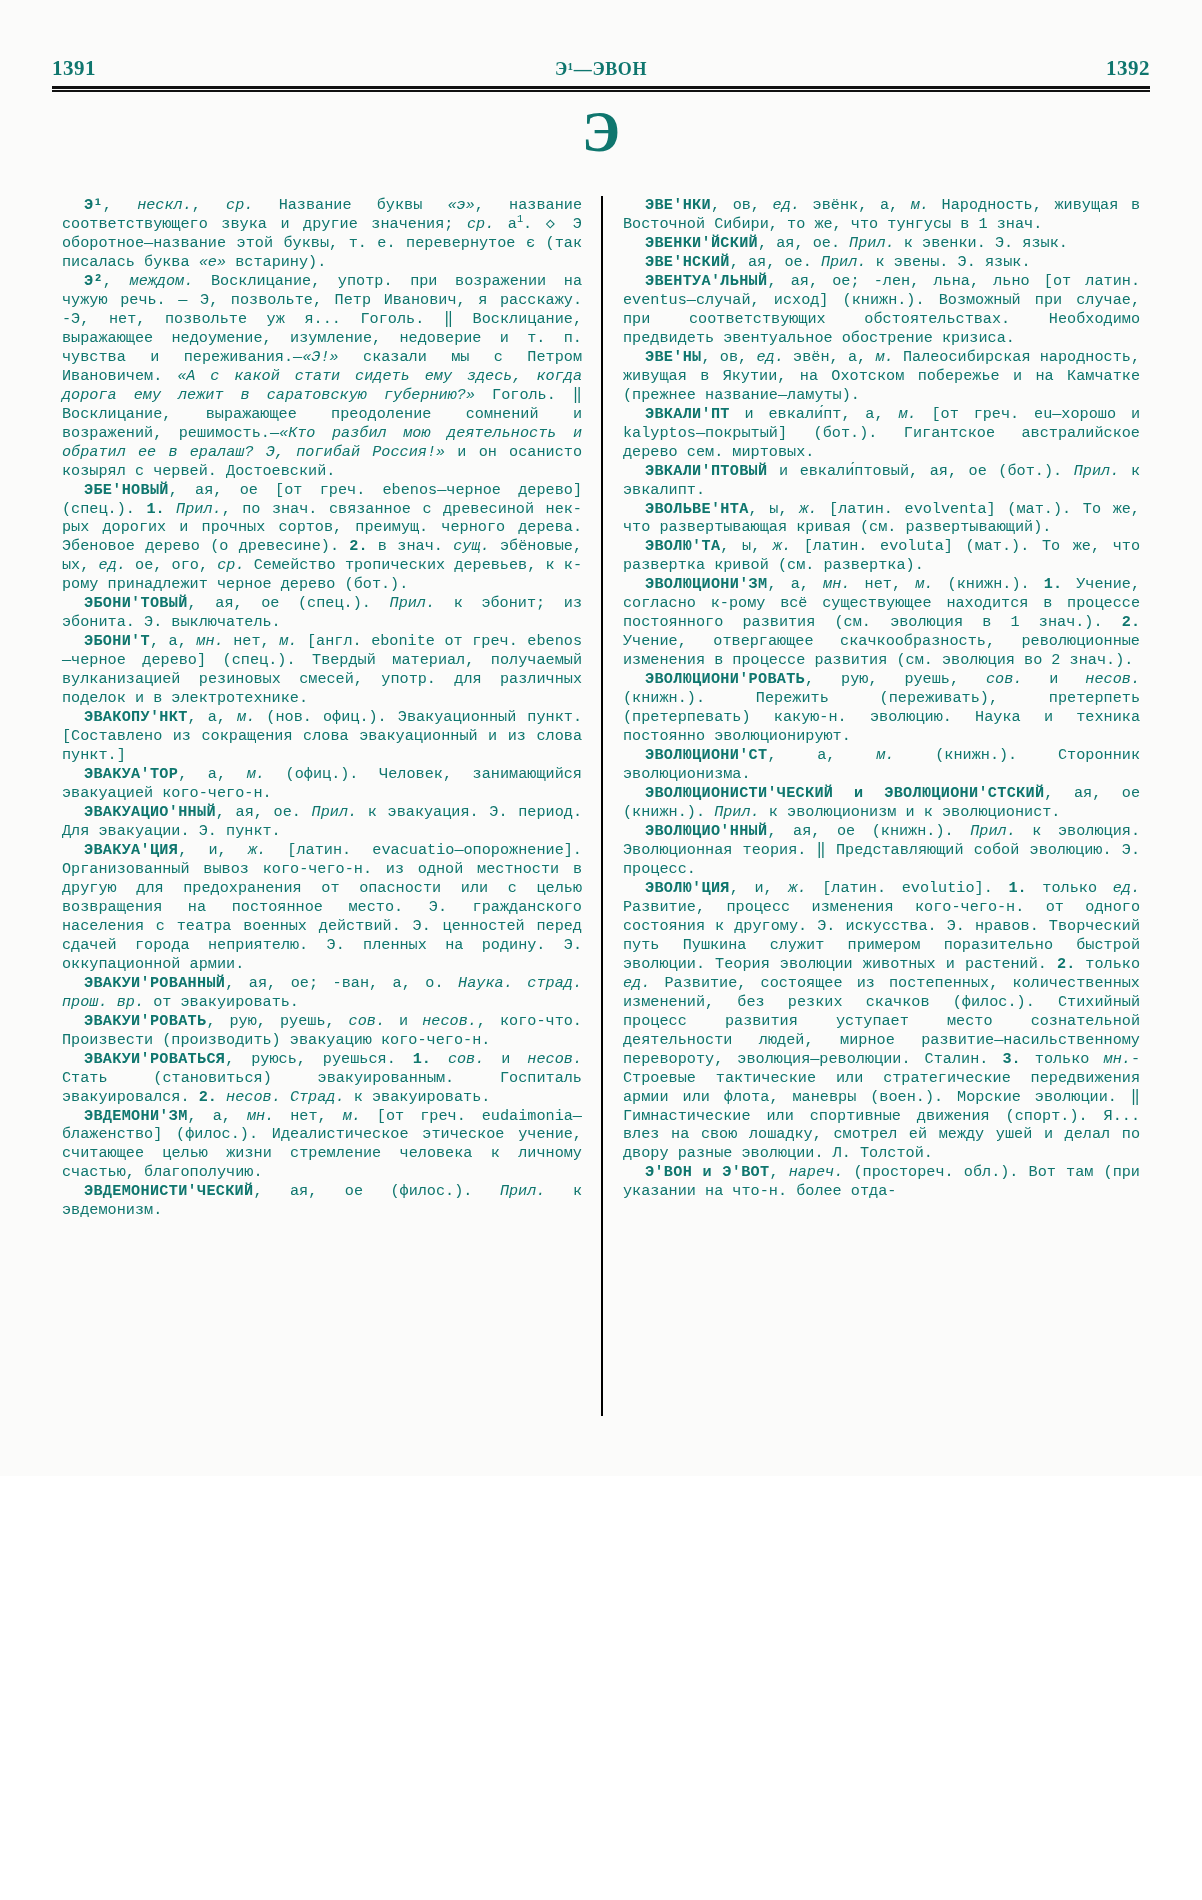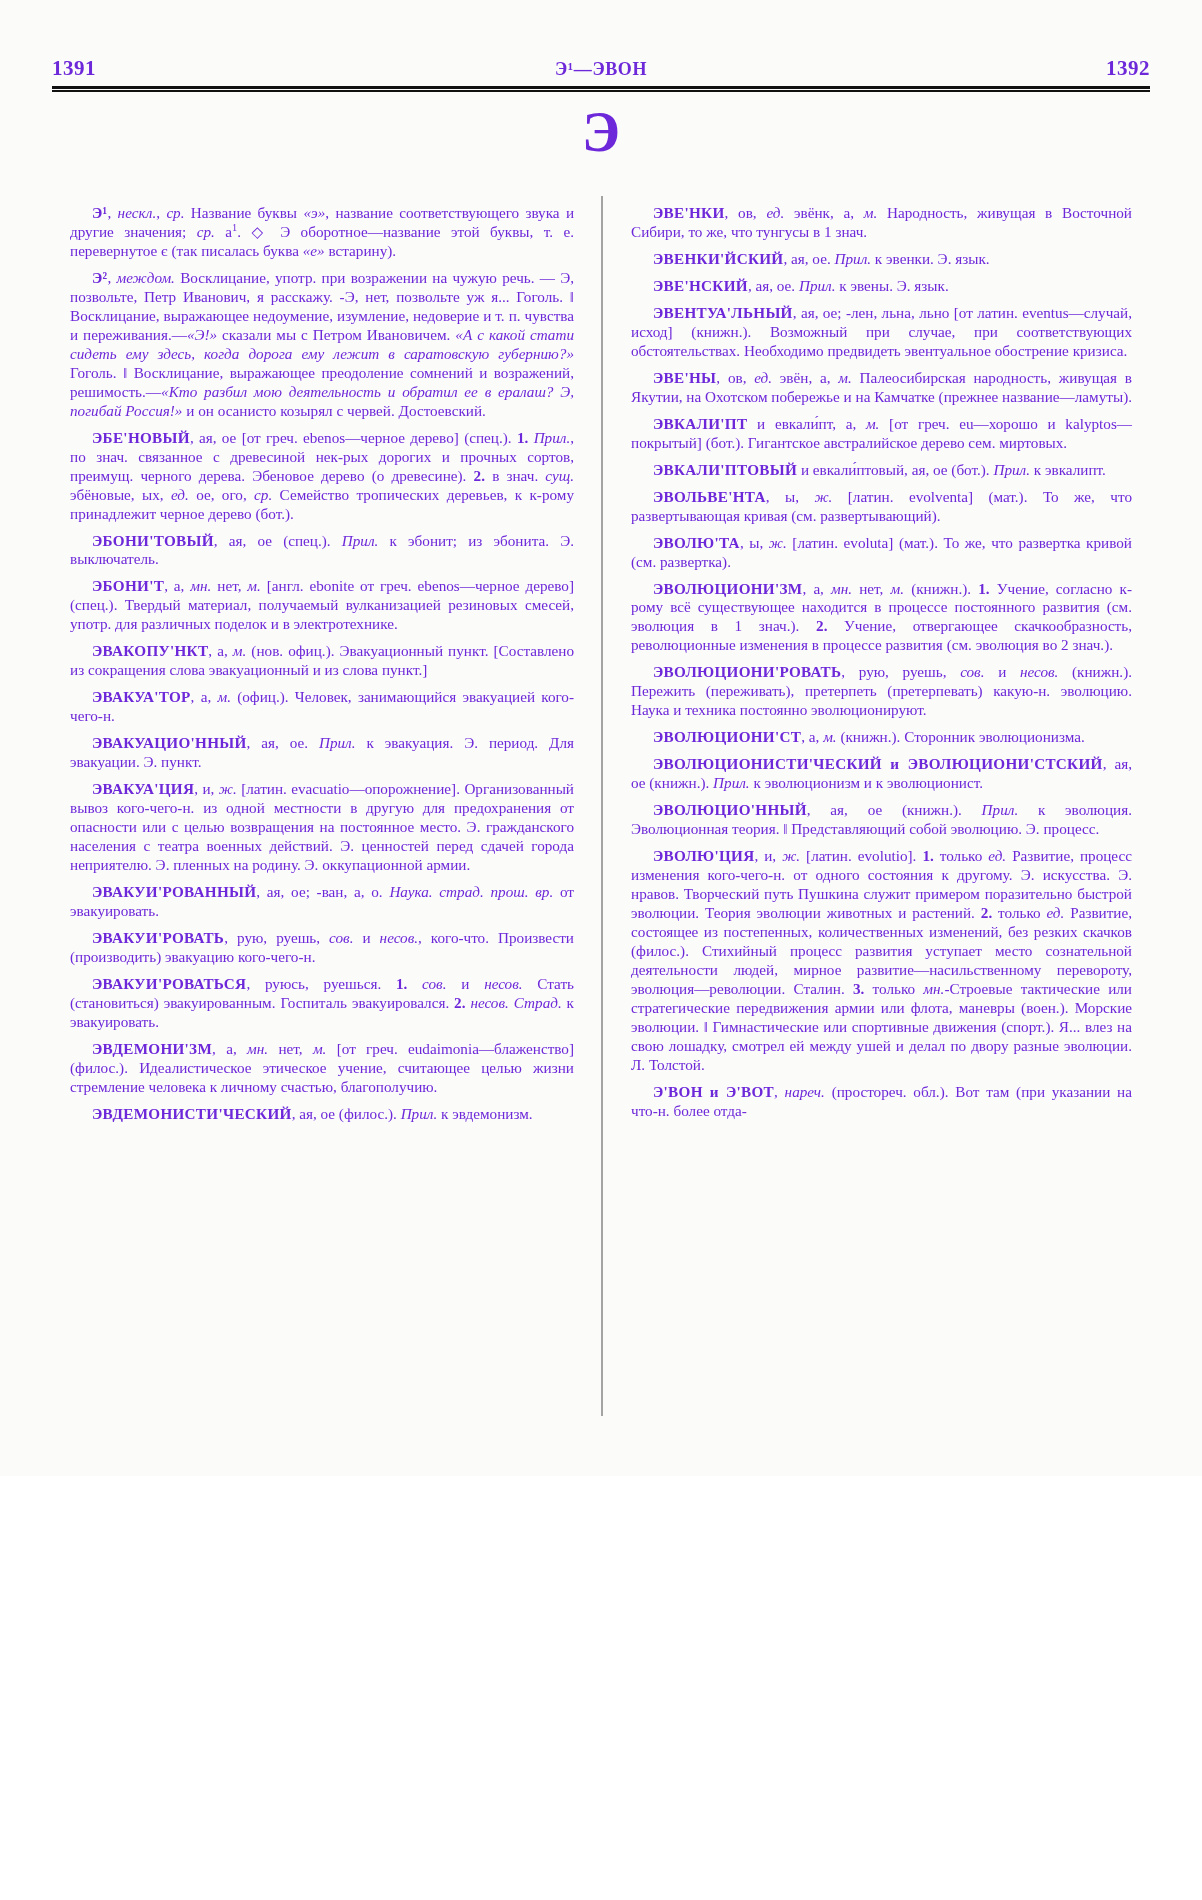--- a/index.html
+++ b/index.html
@@ -9,21 +9,21 @@
     background: #ffffff;
   }
   .page {
     position: relative;
     width: 1202px;
     height: 1476px;
     margin: 0 auto;
     background: #fbfbfa;
     box-sizing: border-box;
     font-family: "Liberation Serif", "DejaVu Serif", serif;
-    color: #6d28d9;
+    color: #0f766e;
     overflow: hidden;
   }
 
   
   .runhead {
     position: absolute;
     top: 56px;
     left: 52px;
     right: 52px;
     height: 30px;
@@ -85,27 +85,28 @@
     box-sizing: border-box;
     font-size: 15.2px;
     line-height: 1.248;
     text-align: justify;
     text-justify: inter-word;
     hyphens: manual;
   }
   .col-left  { padding-right: 19px; }
   .col-right {
     padding-left: 20px;
-    border-left: 2px solid #a3a3a3;
+    border-left: 2px solid #000000;
   }
 
   .entry {
-    margin: 8px;
+    margin: 0;
     text-indent: 22px;
     text-align: justify;
+    font-family: Liberation Mono, monospace;
   }
 
   .hw {
     font-weight: bold;
     letter-spacing: 0.3px;
   }
   .it { font-style: italic; }
   .b  { font-weight: bold; }
   .sup { font-size: 0.68em; vertical-align: super; line-height: 0; }
 </style>

